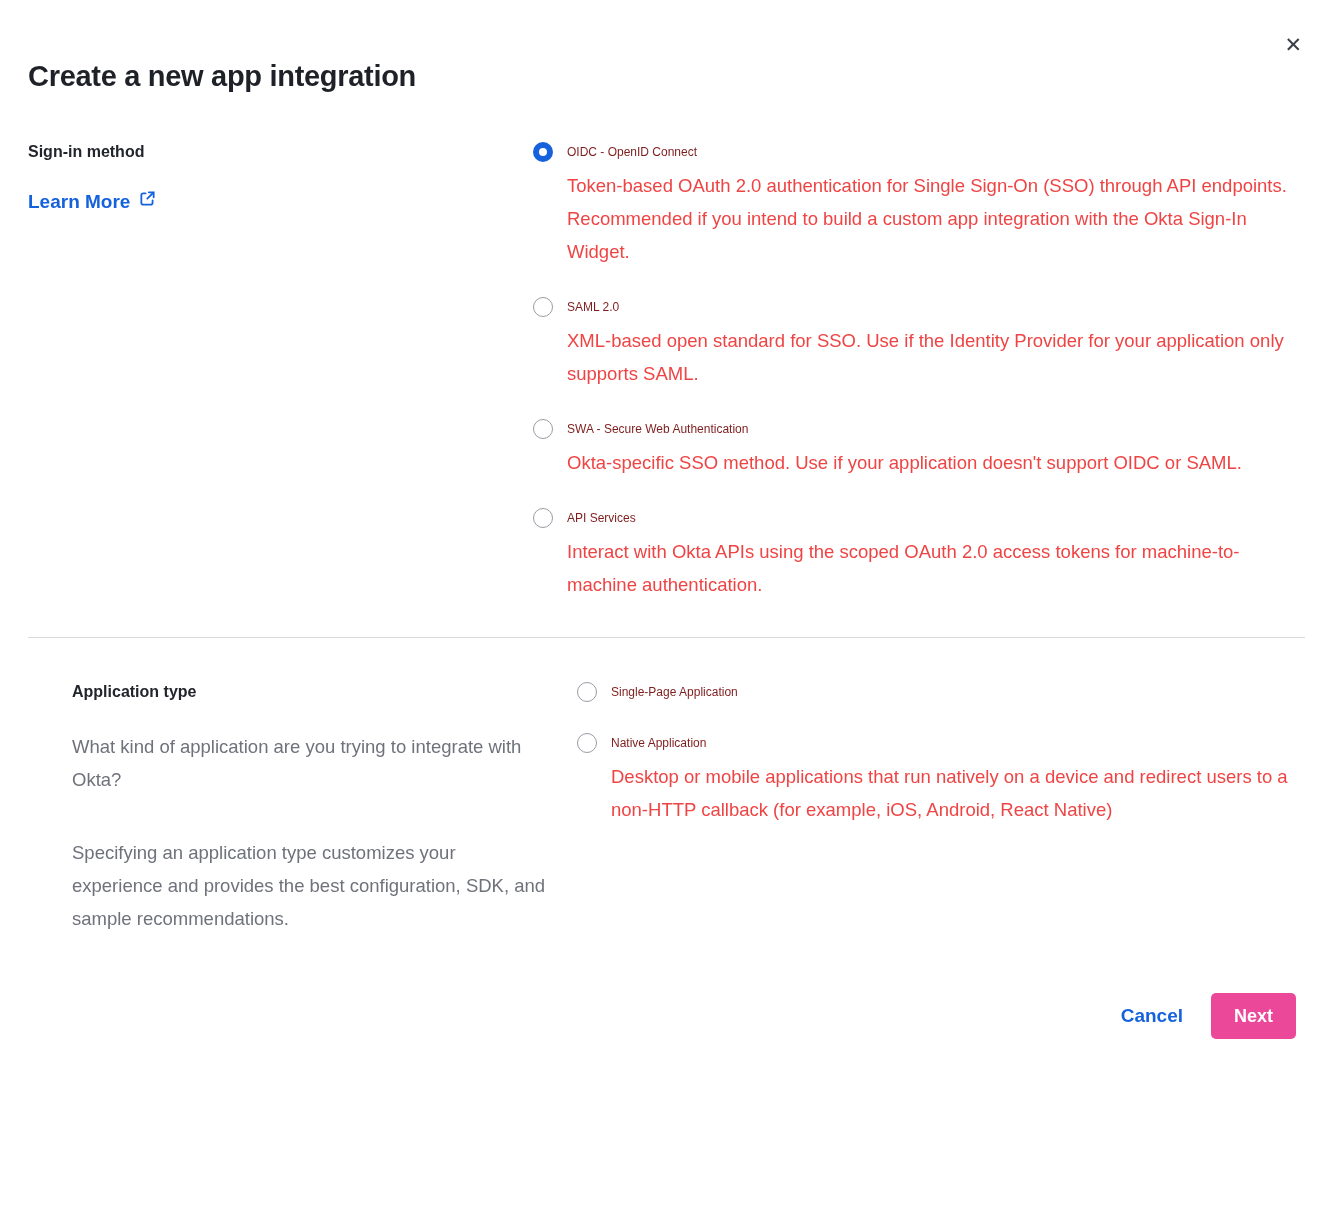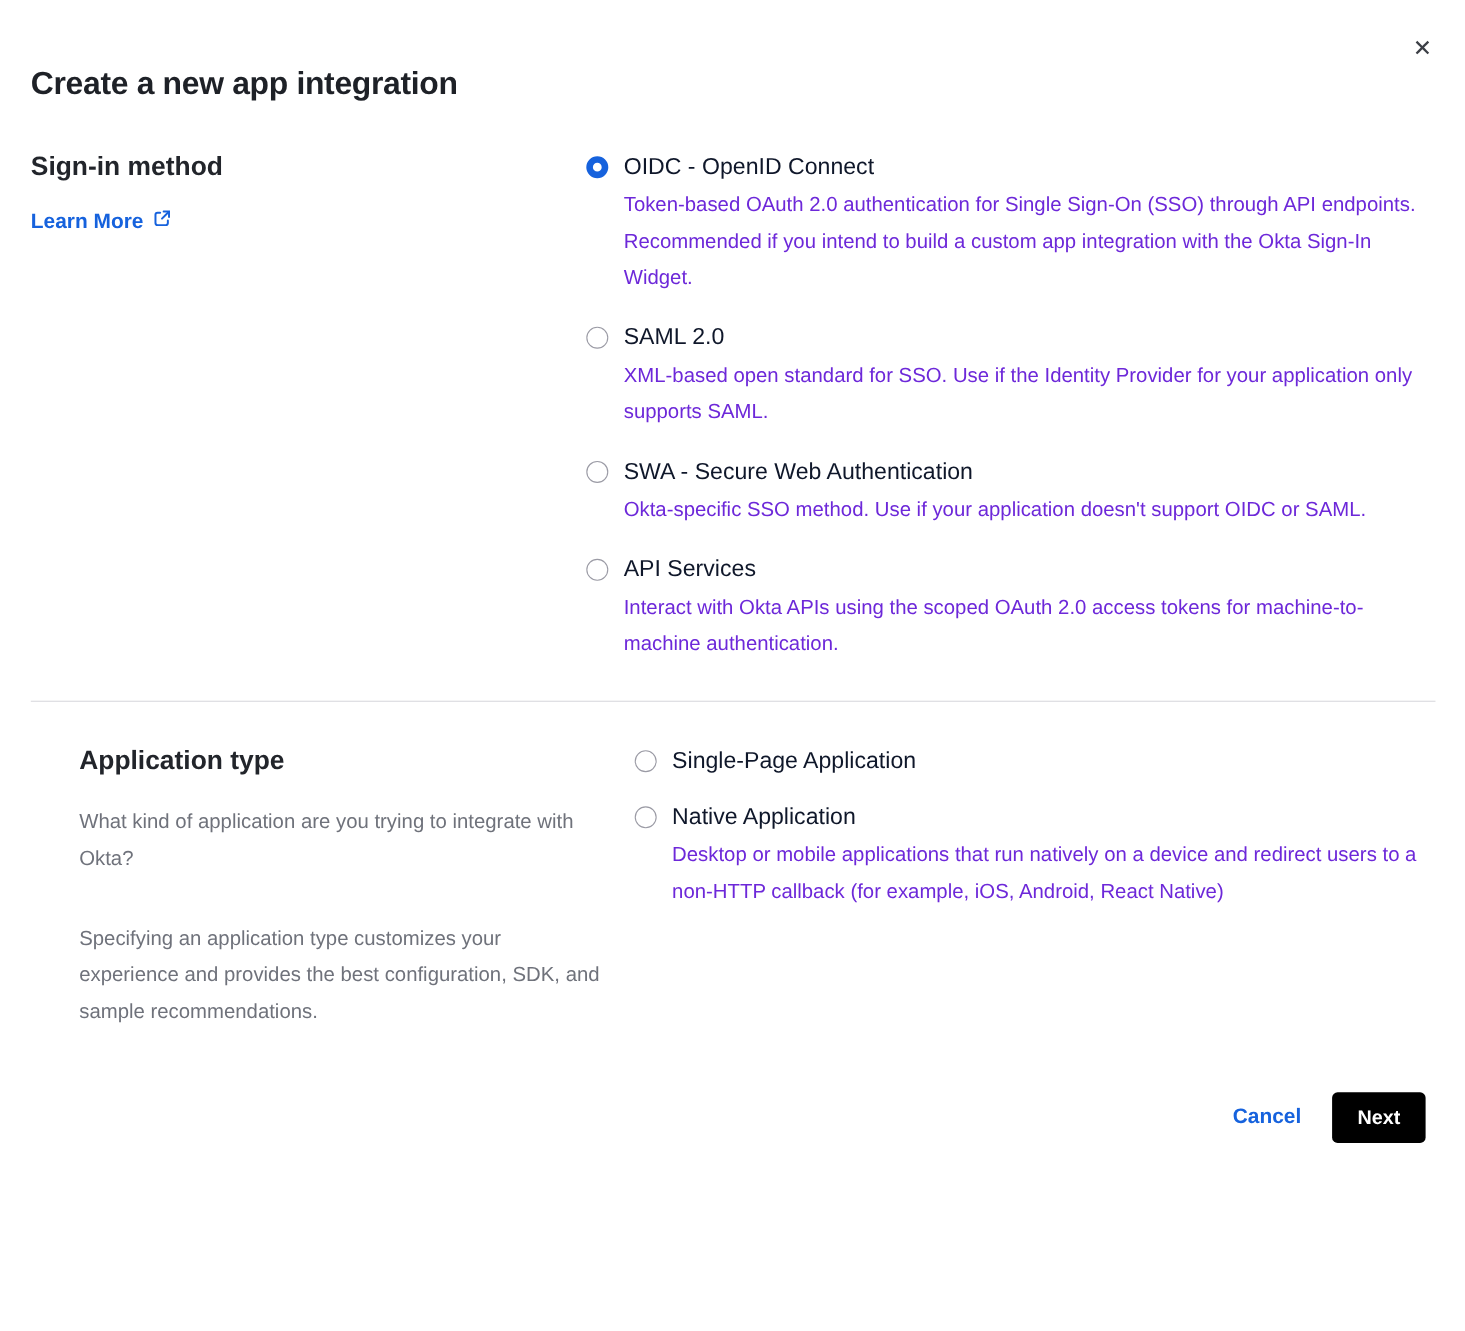--- a/index.html
+++ b/index.html
@@ -19,21 +19,21 @@
   }
 
   h1.title {
     font-size:29px; font-weight:700; color:#1e2127; letter-spacing:-0.3px; line-height:36px;
   }
 
   .section { display:grid; grid-template-columns:505px 1fr; align-items:start; }
   .section.signin  { margin-top:46px; }
   .section.apptype { margin-top:0; padding-top:42px;margin-left:44px; }
 
-  h2.group-label { font-size:24px; font-weight:700; color:#22252b; line-height:23px; }
+  h2.group-label { font-size:16px; font-weight:700; color:#22252b; line-height:23px; }
 
   .learn-more {
     display:inline-flex; align-items:flex-start; gap:9px;
     margin-top:27px; text-decoration:none;
     color:#1662dd; font-size:19px; font-weight:700; line-height:23px;
     cursor:pointer;
   }
   .learn-more svg { display:block; }
 
   .left-desc {
@@ -45,37 +45,37 @@
   .options { display:block; }
   .option { display:flex; gap:14px; margin-bottom:27px; cursor:pointer; }
   .option:last-child { margin-bottom:0; }
   .radio {
     flex:none; width:20px; height:20px; border-radius:50%;
     border:1px solid #9b9ba5; background:#fff; margin-top:2px;
   }
   .radio.selected { border:6px solid #1662dd; }
   .option-body { max-width:726px; }
   .option-label {
-    display:block; font-size:21px; font-weight:500; color:#0f172a; line-height:24px;
+    display:block; font-size:12px; font-weight:500; color:#7f1d1d; line-height:24px;
   }
   .option-desc {
-    display:block; margin-top:5px; font-size:18.5px; color:#6d28d9; line-height:33px;
+    display:block; margin-top:5px; font-size:18.5px; color:#ef4444; line-height:33px;
   }
 
   .divider { border:none; border-top:1px solid #d9d9de; margin:36px 0 0 0; width:1277px; }
 
   .footer {
     display:flex; justify-content:flex-end; align-items:center;
     gap:28px; margin-top:58px; padding-right:6px;
   }
   .cancel-link {
     color:#1662dd; font-size:19px; font-weight:700; text-decoration:none; cursor:pointer;
   }
   .next-btn {
-    background:#000000; color:#ffffff; border:none; border-radius:5px;
+    background:#ec4899; color:#ffffff; border:none; border-radius:5px;
     height:46px; padding:0 23px; font-size:18px; font-weight:700; cursor:pointer;
     font-family:"Liberation Sans", sans-serif;
   }
 </style>
 </head>
 <body>
 
 <div class="dialog">
 
   <button class="close-btn" aria-label="Close">✕</button>

